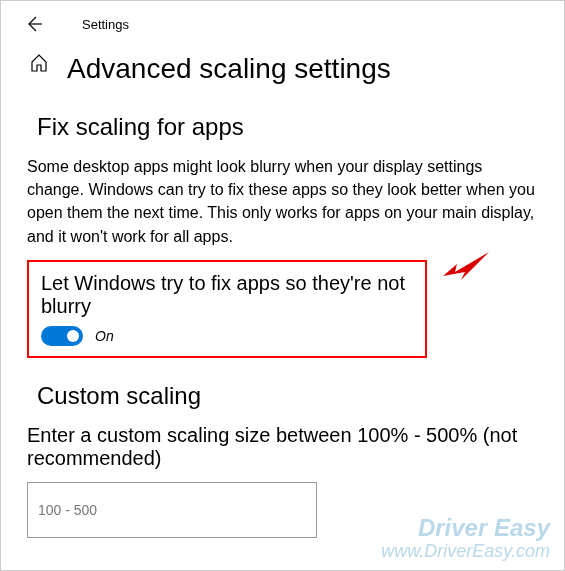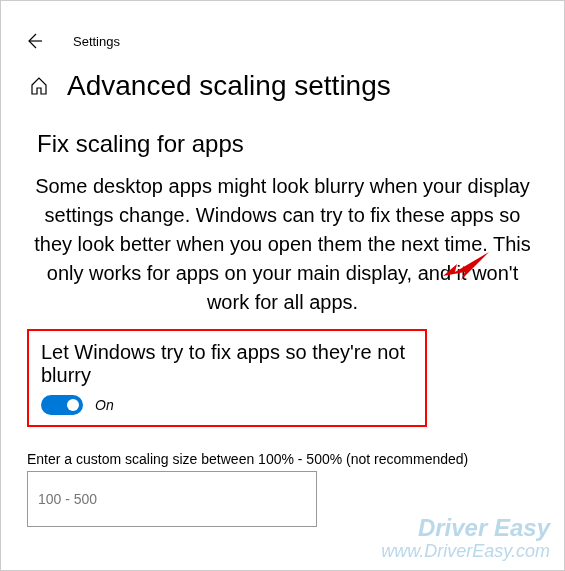--- a/index.html
+++ b/index.html
@@ -8,55 +8,53 @@
       background: #fff;
       width: 565px;
       height: 571px;
       border: 1px solid #ccc;
       position: relative;
       overflow: hidden;
     }
     .topbar {
       display: flex;
       align-items: center;
-      padding: 31px 20px 0 24px;
-      gap: 30px;
+      padding: 14px 20px 0 24px;
+      gap: 39px;
     }
     .back-arrow svg { display: block; }
     .settings-label {
       font-size: 13px;
       color: #000;
     }
     .title-row {
       display: flex;
-      align-items: center;
       gap: 18px;
       padding: 20px 24px 10px 28px;
     }
     .home-icon svg { display: block; }
     .page-title {
       font-size: 28px;
       font-weight: 400;
       color: #000;
     }
     .section {
       padding: 18px 26px 0 26px;
     }
     .section-heading {
       font-size: 24px;
       font-weight: 400;
       margin-bottom: 14px;
       margin-left: 10px;
     }
     .section-desc {
-      font-size: 20px;
+      font-size: 16px;
       line-height: 1.45;
       color: #000;
       margin-bottom: 12px;
-      text-align: center;
     }
     .highlight-box {
       border: 2px solid #ff0000;
       padding: 10px 12px 10px 12px;
       margin-top: 6px;
       width: 400px;
     }
     .toggle-label {
       font-size: 20px;
       margin-bottom: 8px;
@@ -86,22 +84,22 @@
     .toggle-state {
       font-size: 14px;
       font-style: italic;
     }
     .arrow-annotation {
       position: absolute;
       left: 440px;
       top: 245px;
     }
     .custom-input-label {
-      font-size: 14px;
-      margin-bottom: 4px;
+      font-size: 20px;
+      margin-bottom: 12px;
     }
     .custom-input {
       width: 290px;
       border: 1px solid #999;
       padding: 19px 10px;
       font-size: 14px;
       color: #7a7a7a;
       font-family: inherit;
     }
     .watermark {
@@ -160,20 +158,21 @@
   </div>
 </div>
 
 <div class="arrow-annotation">
   <svg width="50" height="40" viewBox="0 0 50 40">
     <polygon points="2,30 16,18 14,26 48,6 20,34 24,26" fill="#d80000"></polygon>
   </svg>
 </div>
 
 <div class="section" style="padding-top:24px;">
+  <h2 class="section-heading">Custom scaling</h2>
   <div class="custom-input-label">Enter a custom scaling size between 100% - 500% (not recommended)</div>
   <input type="text" class="custom-input" placeholder="100 - 500" style="">
 </div>
 
 <div class="watermark">
   <div class="wm-title">Driver Easy</div>
   <div class="wm-url">www.DriverEasy.com</div>
 </div>
 
 </body></html>

